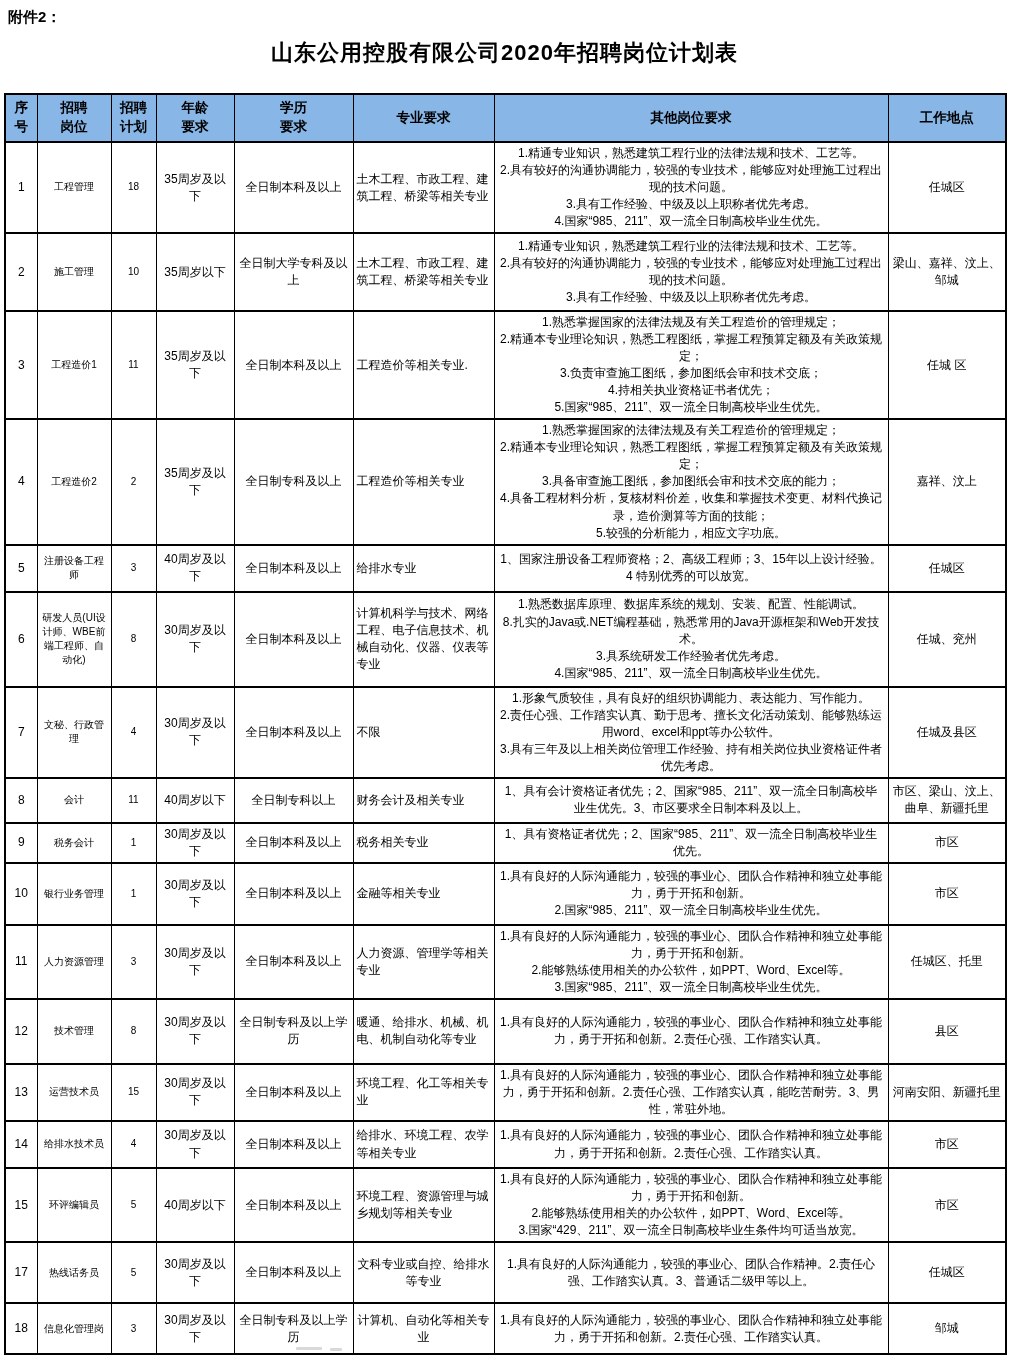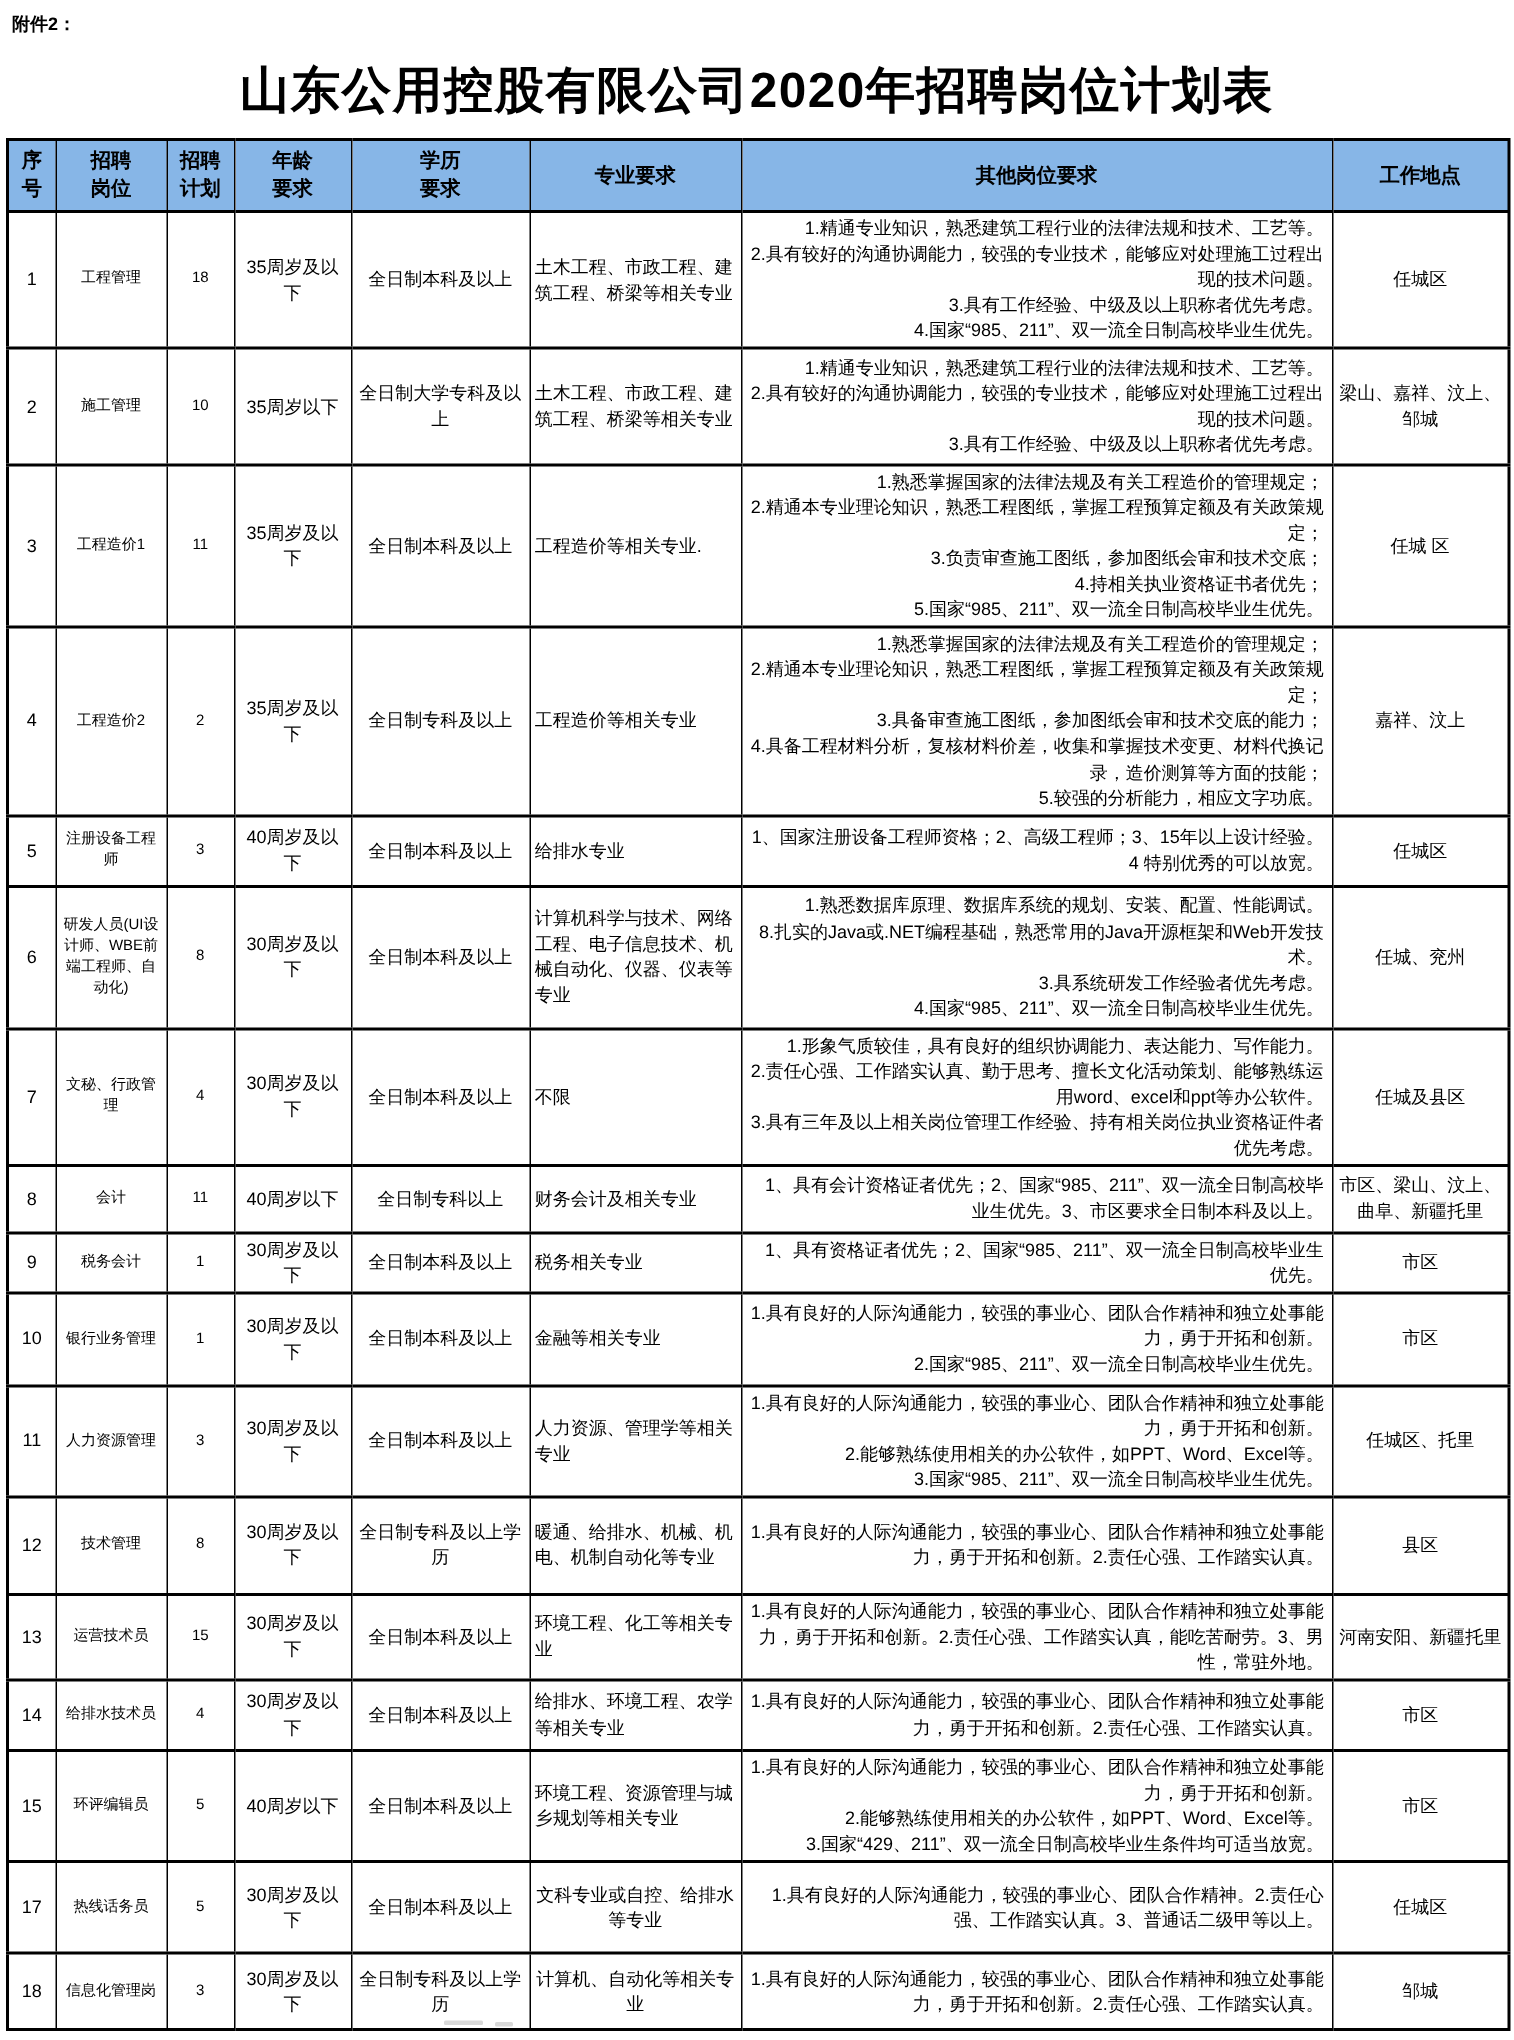--- a/index.html
+++ b/index.html
@@ -4,26 +4,26 @@
 <style>
   html,body{margin:0;padding:0;background:#ffffff;}
   body{
     width:1009px;height:1360px;position:relative;
     font-family:"Liberation Sans","DejaVu Sans",sans-serif;
     color:#000;
     -webkit-font-smoothing:antialiased;
   }
   .attachment{
     position:absolute;left:8px;top:8px;
-    font-size:12px;font-weight:bold;
+    font-size:15px;font-weight:bold;
   }
   .title{
-    margin:0;padding-top:38px;padding-bottom:9px;
+    margin:0;padding-top:38px;padding-bottom:25px;
     text-align:center;
-    font-size:33px;font-weight:bold;letter-spacing:1px;
+    font-size:22px;font-weight:bold;letter-spacing:1px;
   }
   table.plan-table{
     margin-left:4px;
     width:1001px;
     border-collapse:collapse;
     table-layout:fixed;
     border:2px solid #000;
   }
   .plan-table th,.plan-table td{
     border-left:1px solid #000;
@@ -42,21 +42,21 @@
     height:44px;
     padding:1px 2px;
   }
   .plan-table td{
     font-size:12px;
     padding:1px 3px;
     line-height:1.42;
   }
   td.c{text-align:center;}
   td.cell-position,td.cell-count{font-weight:normal;font-size:10px;}
-  td.cell-requirements{text-align:right;padding:2px 5px;}
+  td.cell-requirements{text-align:center;padding:2px 5px;}
   .req-line{line-height:1.42;}
   .smudge{
     position:absolute;height:3px;background:#b9b9b9;opacity:.55;border-radius:1px;
   }
   .smudge-1{left:296px;top:1347px;width:26px;}
   .smudge-2{left:330px;top:1348px;width:12px;}
 </style>
 </head>
 <body>
 

